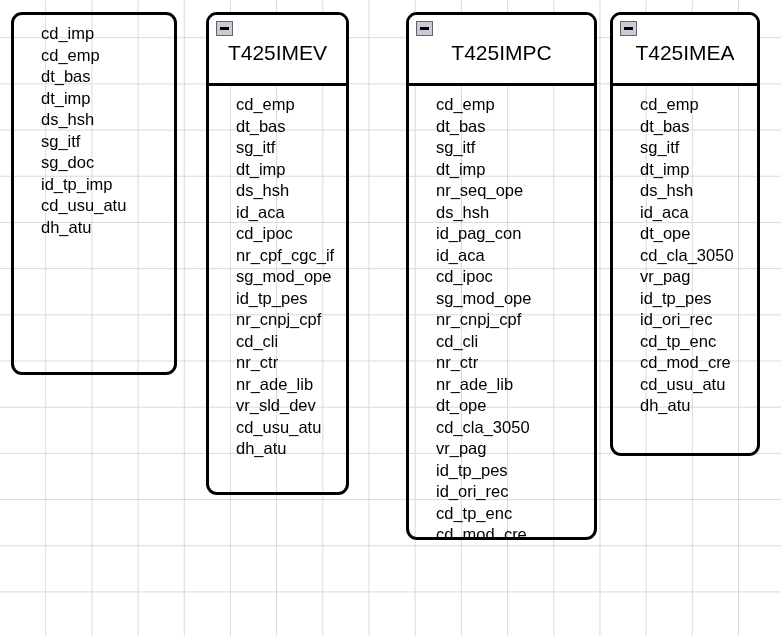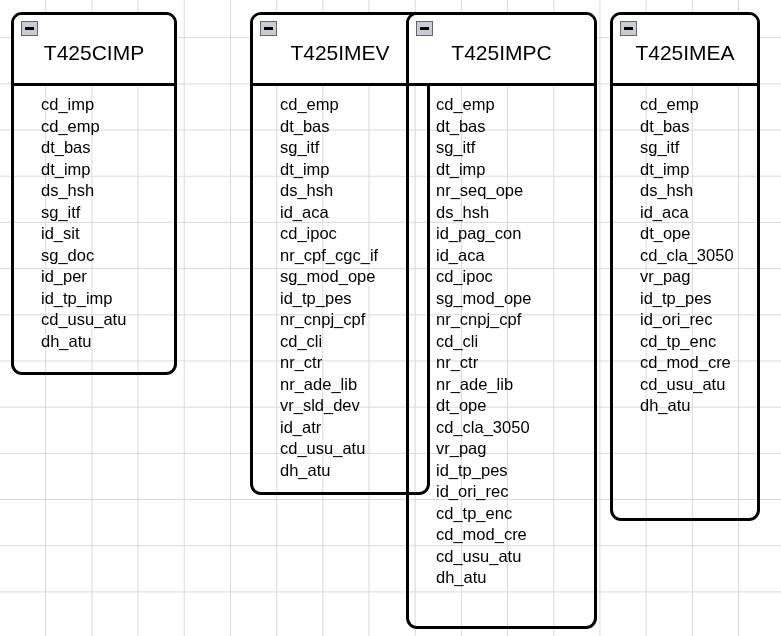--- a/index.html
+++ b/index.html
@@ -103,42 +103,34 @@
   }
   .entity-header {
     background: #ffffff;
   }
 </style>
 </head>
 <body>
 
 <div id="canvas">
     <div class="entity transparent-body" style="left: 11px; top: 12px; width: 166px; height: 363px;">
-      <div class="entity-header">
-        <div class="collapse-btn">
-          <span class="minus"></span>
-        </div>
-        <div class="entity-title">T425CIMP</div>
-      </div>
       <div class="entity-attrs">
         <div class="attr">cd_imp</div>
         <div class="attr">cd_emp</div>
         <div class="attr">dt_bas</div>
         <div class="attr">dt_imp</div>
         <div class="attr">ds_hsh</div>
         <div class="attr">sg_itf</div>
-        <div class="attr">id_sit</div>
         <div class="attr">sg_doc</div>
-        <div class="attr">id_per</div>
         <div class="attr">id_tp_imp</div>
         <div class="attr">cd_usu_atu</div>
         <div class="attr">dh_atu</div>
       </div>
     </div>
-    <div class="entity transparent-body" style="left: 206px; top: 12px; width: 180px; height: 483px; margin-left: 44px;">
+    <div class="entity transparent-body" style="left: 206px; top: 12px; width: 143px; height: 483px;">
       <div class="entity-header">
         <div class="collapse-btn">
           <span class="minus"></span>
         </div>
         <div class="entity-title">T425IMEV</div>
       </div>
       <div class="entity-attrs">
         <div class="attr">cd_emp</div>
         <div class="attr">dt_bas</div>
         <div class="attr">sg_itf</div>
@@ -147,26 +139,25 @@
         <div class="attr">id_aca</div>
         <div class="attr">cd_ipoc</div>
         <div class="attr">nr_cpf_cgc_if</div>
         <div class="attr">sg_mod_ope</div>
         <div class="attr">id_tp_pes</div>
         <div class="attr">nr_cnpj_cpf</div>
         <div class="attr">cd_cli</div>
         <div class="attr">nr_ctr</div>
         <div class="attr">nr_ade_lib</div>
         <div class="attr">vr_sld_dev</div>
-        <div class="attr">id_atr</div>
-        <div class="attr">cd_usu_atu</div>
-        <div class="attr">dh_atu</div>
-      </div>
-    </div>
-    <div class="entity transparent-body" style="left: 406px; top: 12px; width: 191px; height: 617px;">
+        <div class="attr">cd_usu_atu</div>
+        <div class="attr">dh_atu</div>
+      </div>
+    </div>
+    <div class="entity transparent-body" style="left: 406px; top: 12px; width: 191px; height: 528px;">
       <div class="entity-header">
         <div class="collapse-btn">
           <span class="minus"></span>
         </div>
         <div class="entity-title">T425IMPC</div>
       </div>
       <div class="entity-attrs">
         <div class="attr">cd_emp</div>
         <div class="attr">dt_bas</div>
         <div class="attr">sg_itf</div>
@@ -185,21 +176,21 @@
         <div class="attr">cd_cla_3050</div>
         <div class="attr">vr_pag</div>
         <div class="attr">id_tp_pes</div>
         <div class="attr">id_ori_rec</div>
         <div class="attr">cd_tp_enc</div>
         <div class="attr">cd_mod_cre</div>
         <div class="attr">cd_usu_atu</div>
         <div class="attr">dh_atu</div>
       </div>
     </div>
-    <div class="entity transparent-body" style="left: 610px; top: 12px; width: 150px; height: 509px;">
+    <div class="entity transparent-body" style="left: 610px; top: 12px; width: 150px; height: 444px;">
       <div class="entity-header">
         <div class="collapse-btn">
           <span class="minus"></span>
         </div>
         <div class="entity-title">T425IMEA</div>
       </div>
       <div class="entity-attrs">
         <div class="attr">cd_emp</div>
         <div class="attr">dt_bas</div>
         <div class="attr">sg_itf</div>

